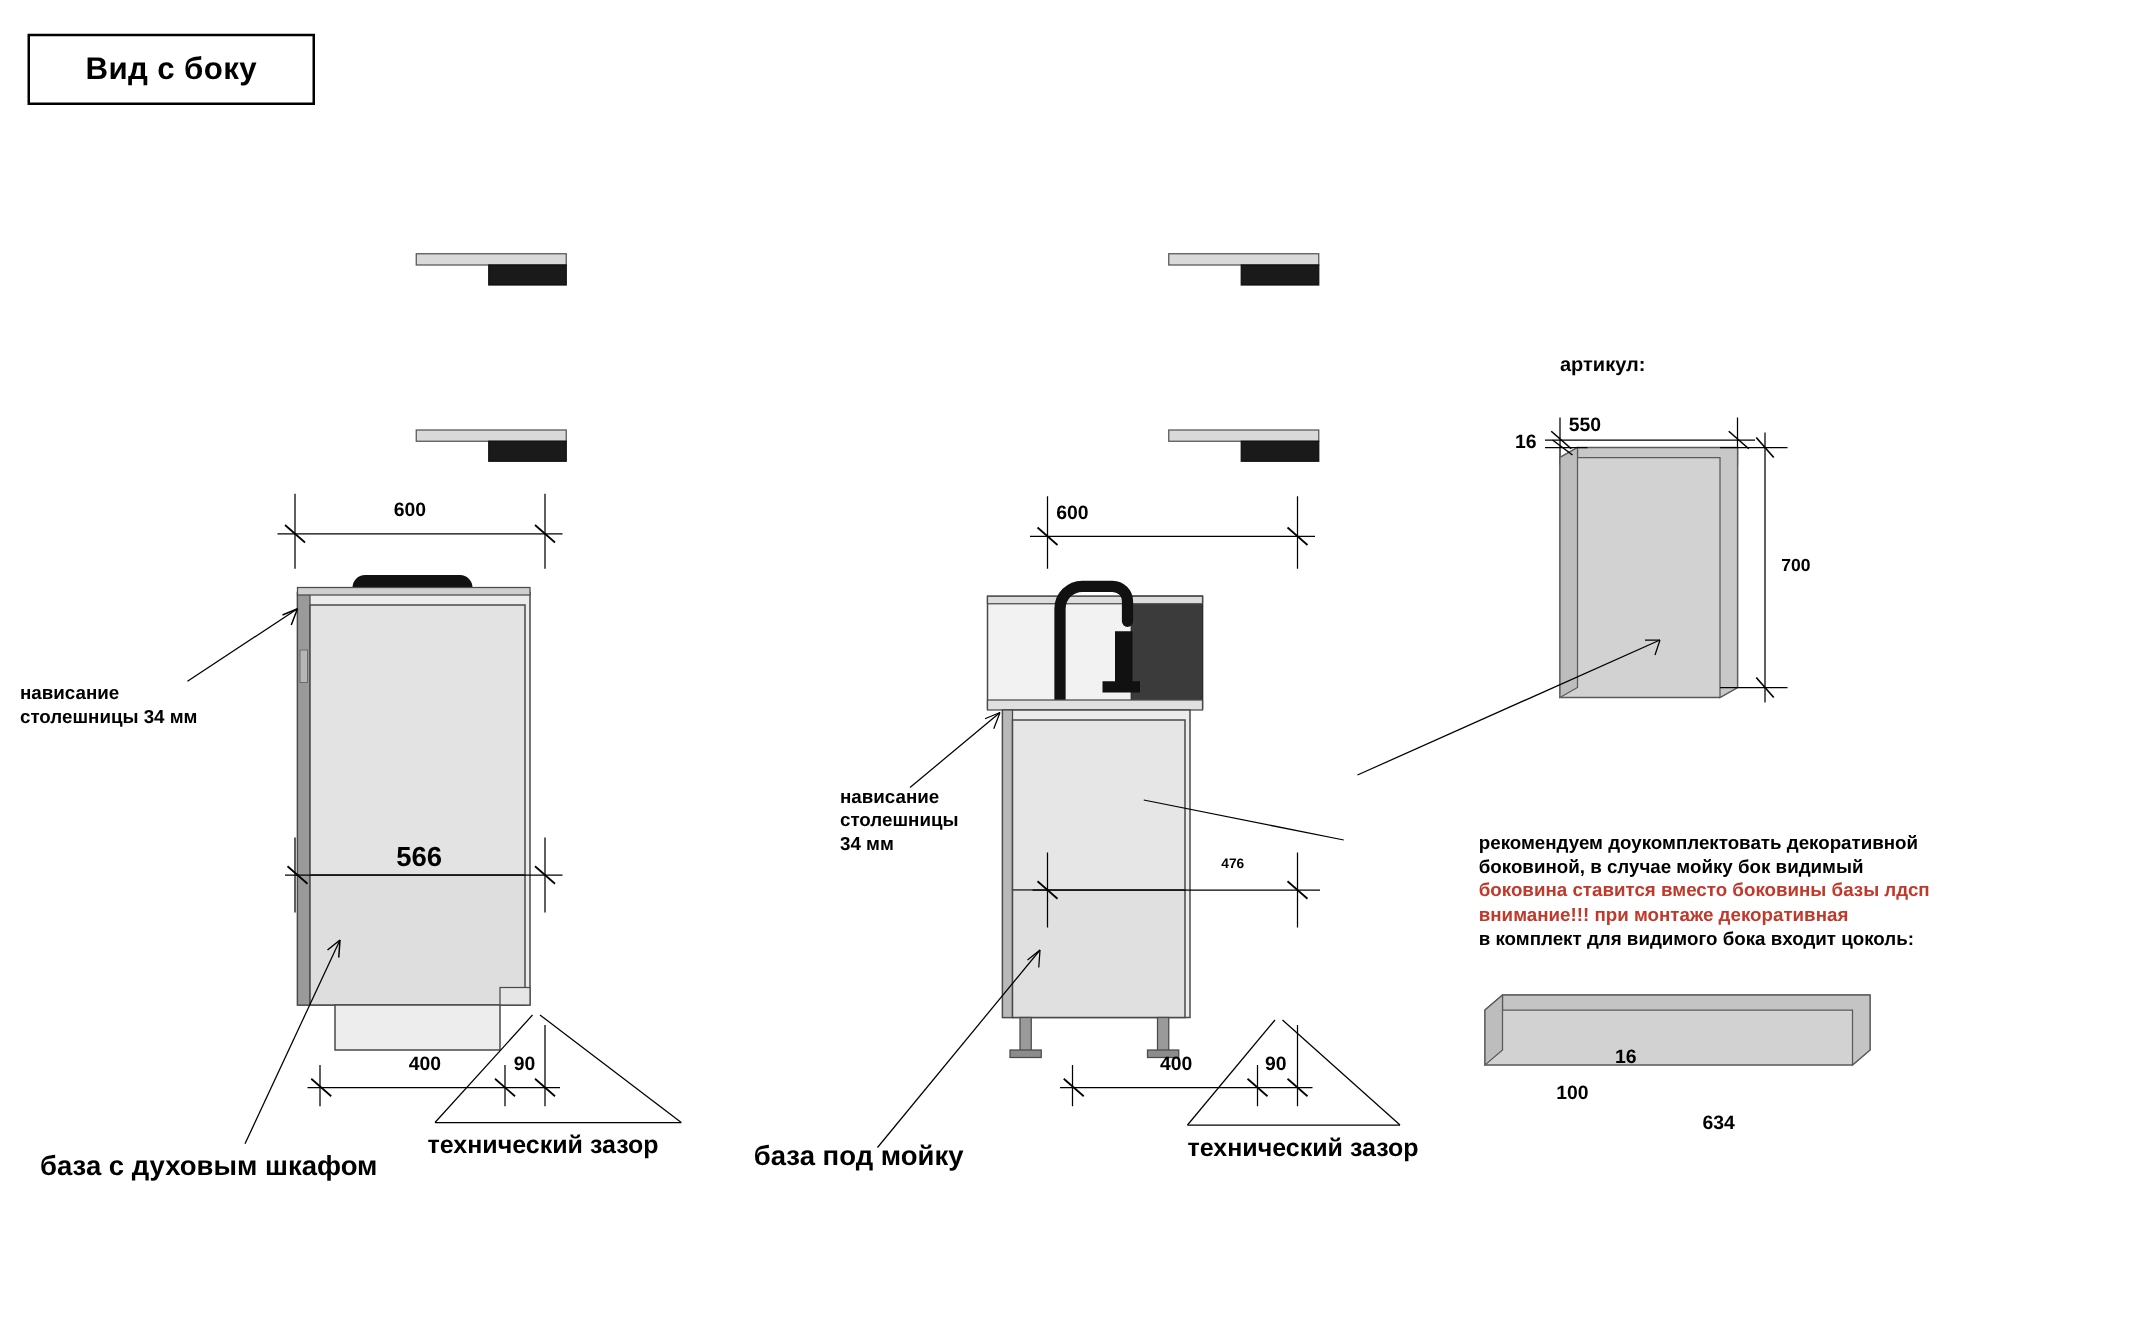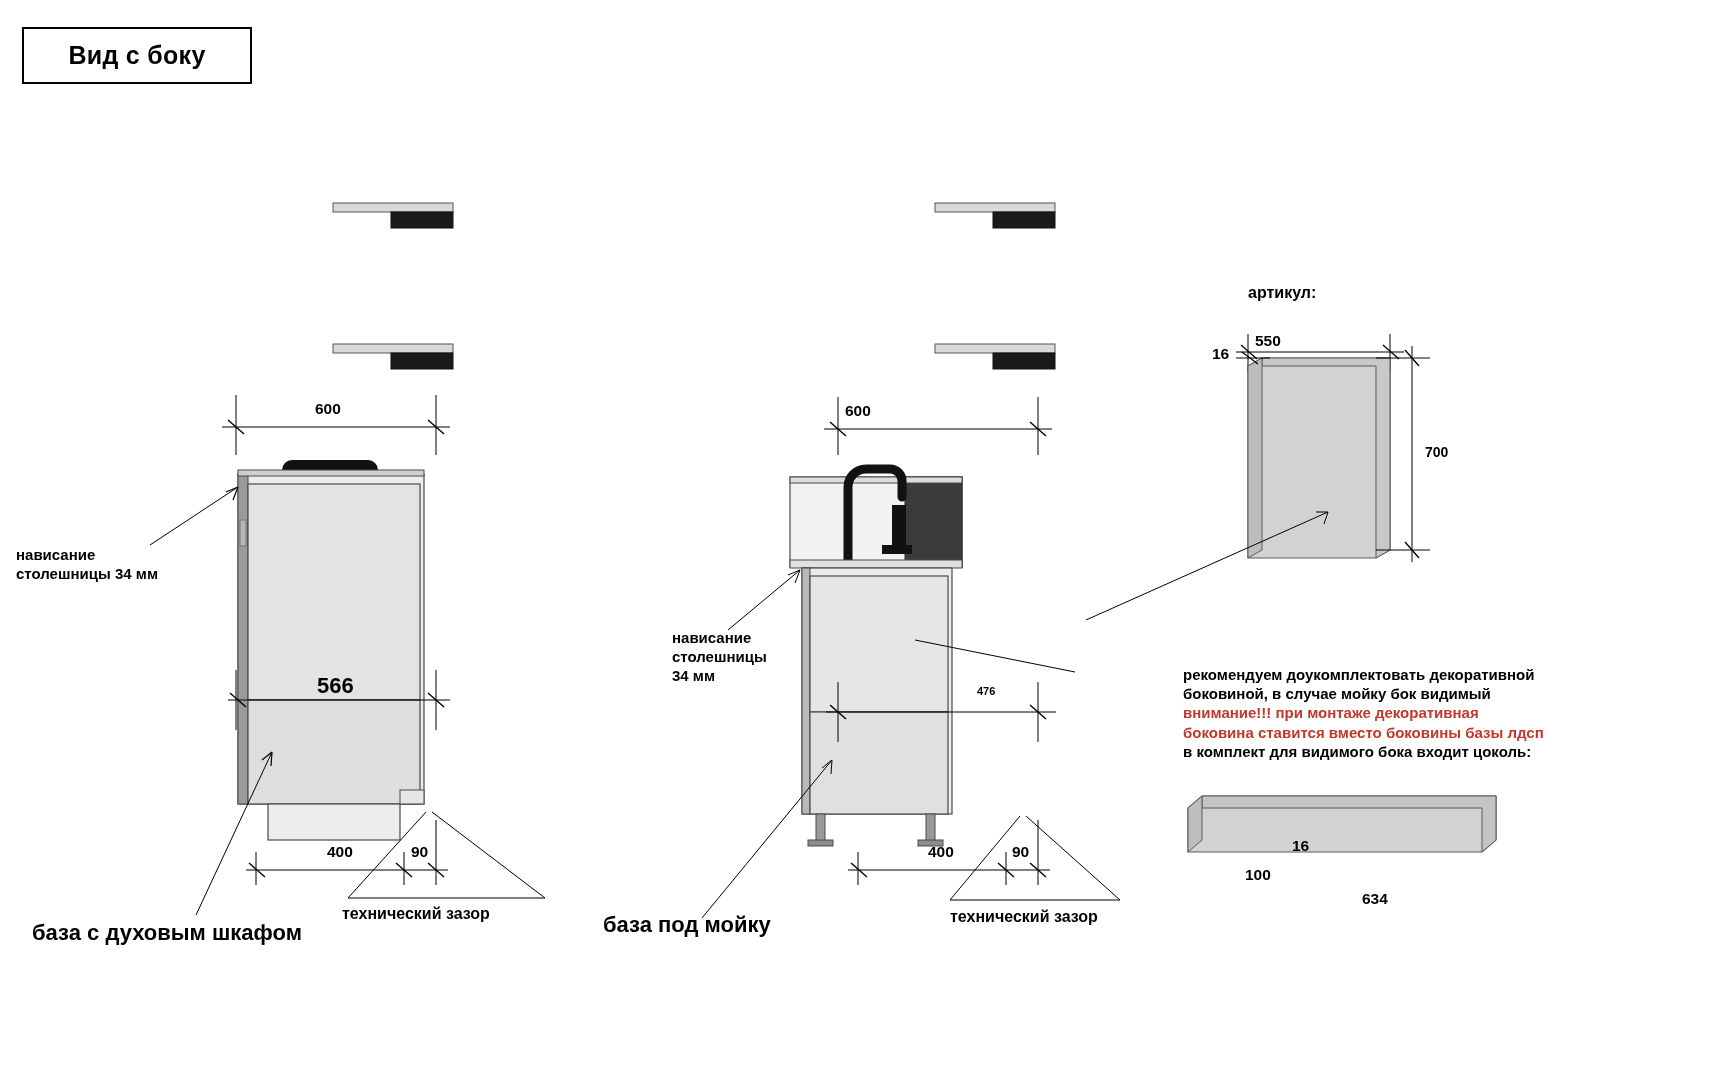--- a/index.html
+++ b/index.html
@@ -38,21 +38,21 @@
     font-size: 25px;
     font-weight: bold;
     letter-spacing: .3px;
   }
 
   
   .lbl { font-size: 15px; font-weight: bold; line-height: 1.28; white-space: pre; }
   .lbl-red { color: #c0392b; }
   .dim { font-size: 15.5px; font-weight: bold; }
   .cap-big { font-size: 22px; font-weight: bold; }
-  .cap-mid { font-size: 16px; font-weight: bold; }
+  .cap-mid { font-size: 20px; font-weight: bold; }
 
   svg { overflow: visible; }
 </style>
 </head>
 <body>
 
 <div class="canvas">
 
   <div class="abs title-box">
     <span>Вид с боку</span>
@@ -272,22 +272,22 @@
     </g>
   </svg>
 
   <div class="abs dim" style="left:1255px; top:332px;">550</div>
   <div class="abs dim" style="left:1212px; top:345px;">16</div>
   <div class="abs dim" style="left:1425px; top:444px; font-size:14px;">700</div>
 
   <div class="abs" style="left:1183px; top:665px; width:460px;">
     <div class="lbl">рекомендуем доукомплектовать декоративной</div>
     <div class="lbl">боковиной, в случае мойку бок видимый</div>
+    <div class="lbl lbl-red">боковина ставится вместо боковины базы лдсп</div>
     <div class="lbl lbl-red">внимание!!! при монтаже декоративная</div>
-    <div class="lbl lbl-red">боковина ставится вместо боковины базы лдсп</div>
     <div class="lbl">в комплект для видимого бока входит цоколь:</div>
   </div>
 
   <div class="abs dim" style="left:1292px; top:837px;">16</div>
   <div class="abs dim" style="left:1245px; top:866px;">100</div>
   <div class="abs dim" style="left:1362px; top:890px;">634</div>
 
 </div>
 
 </body></html>

